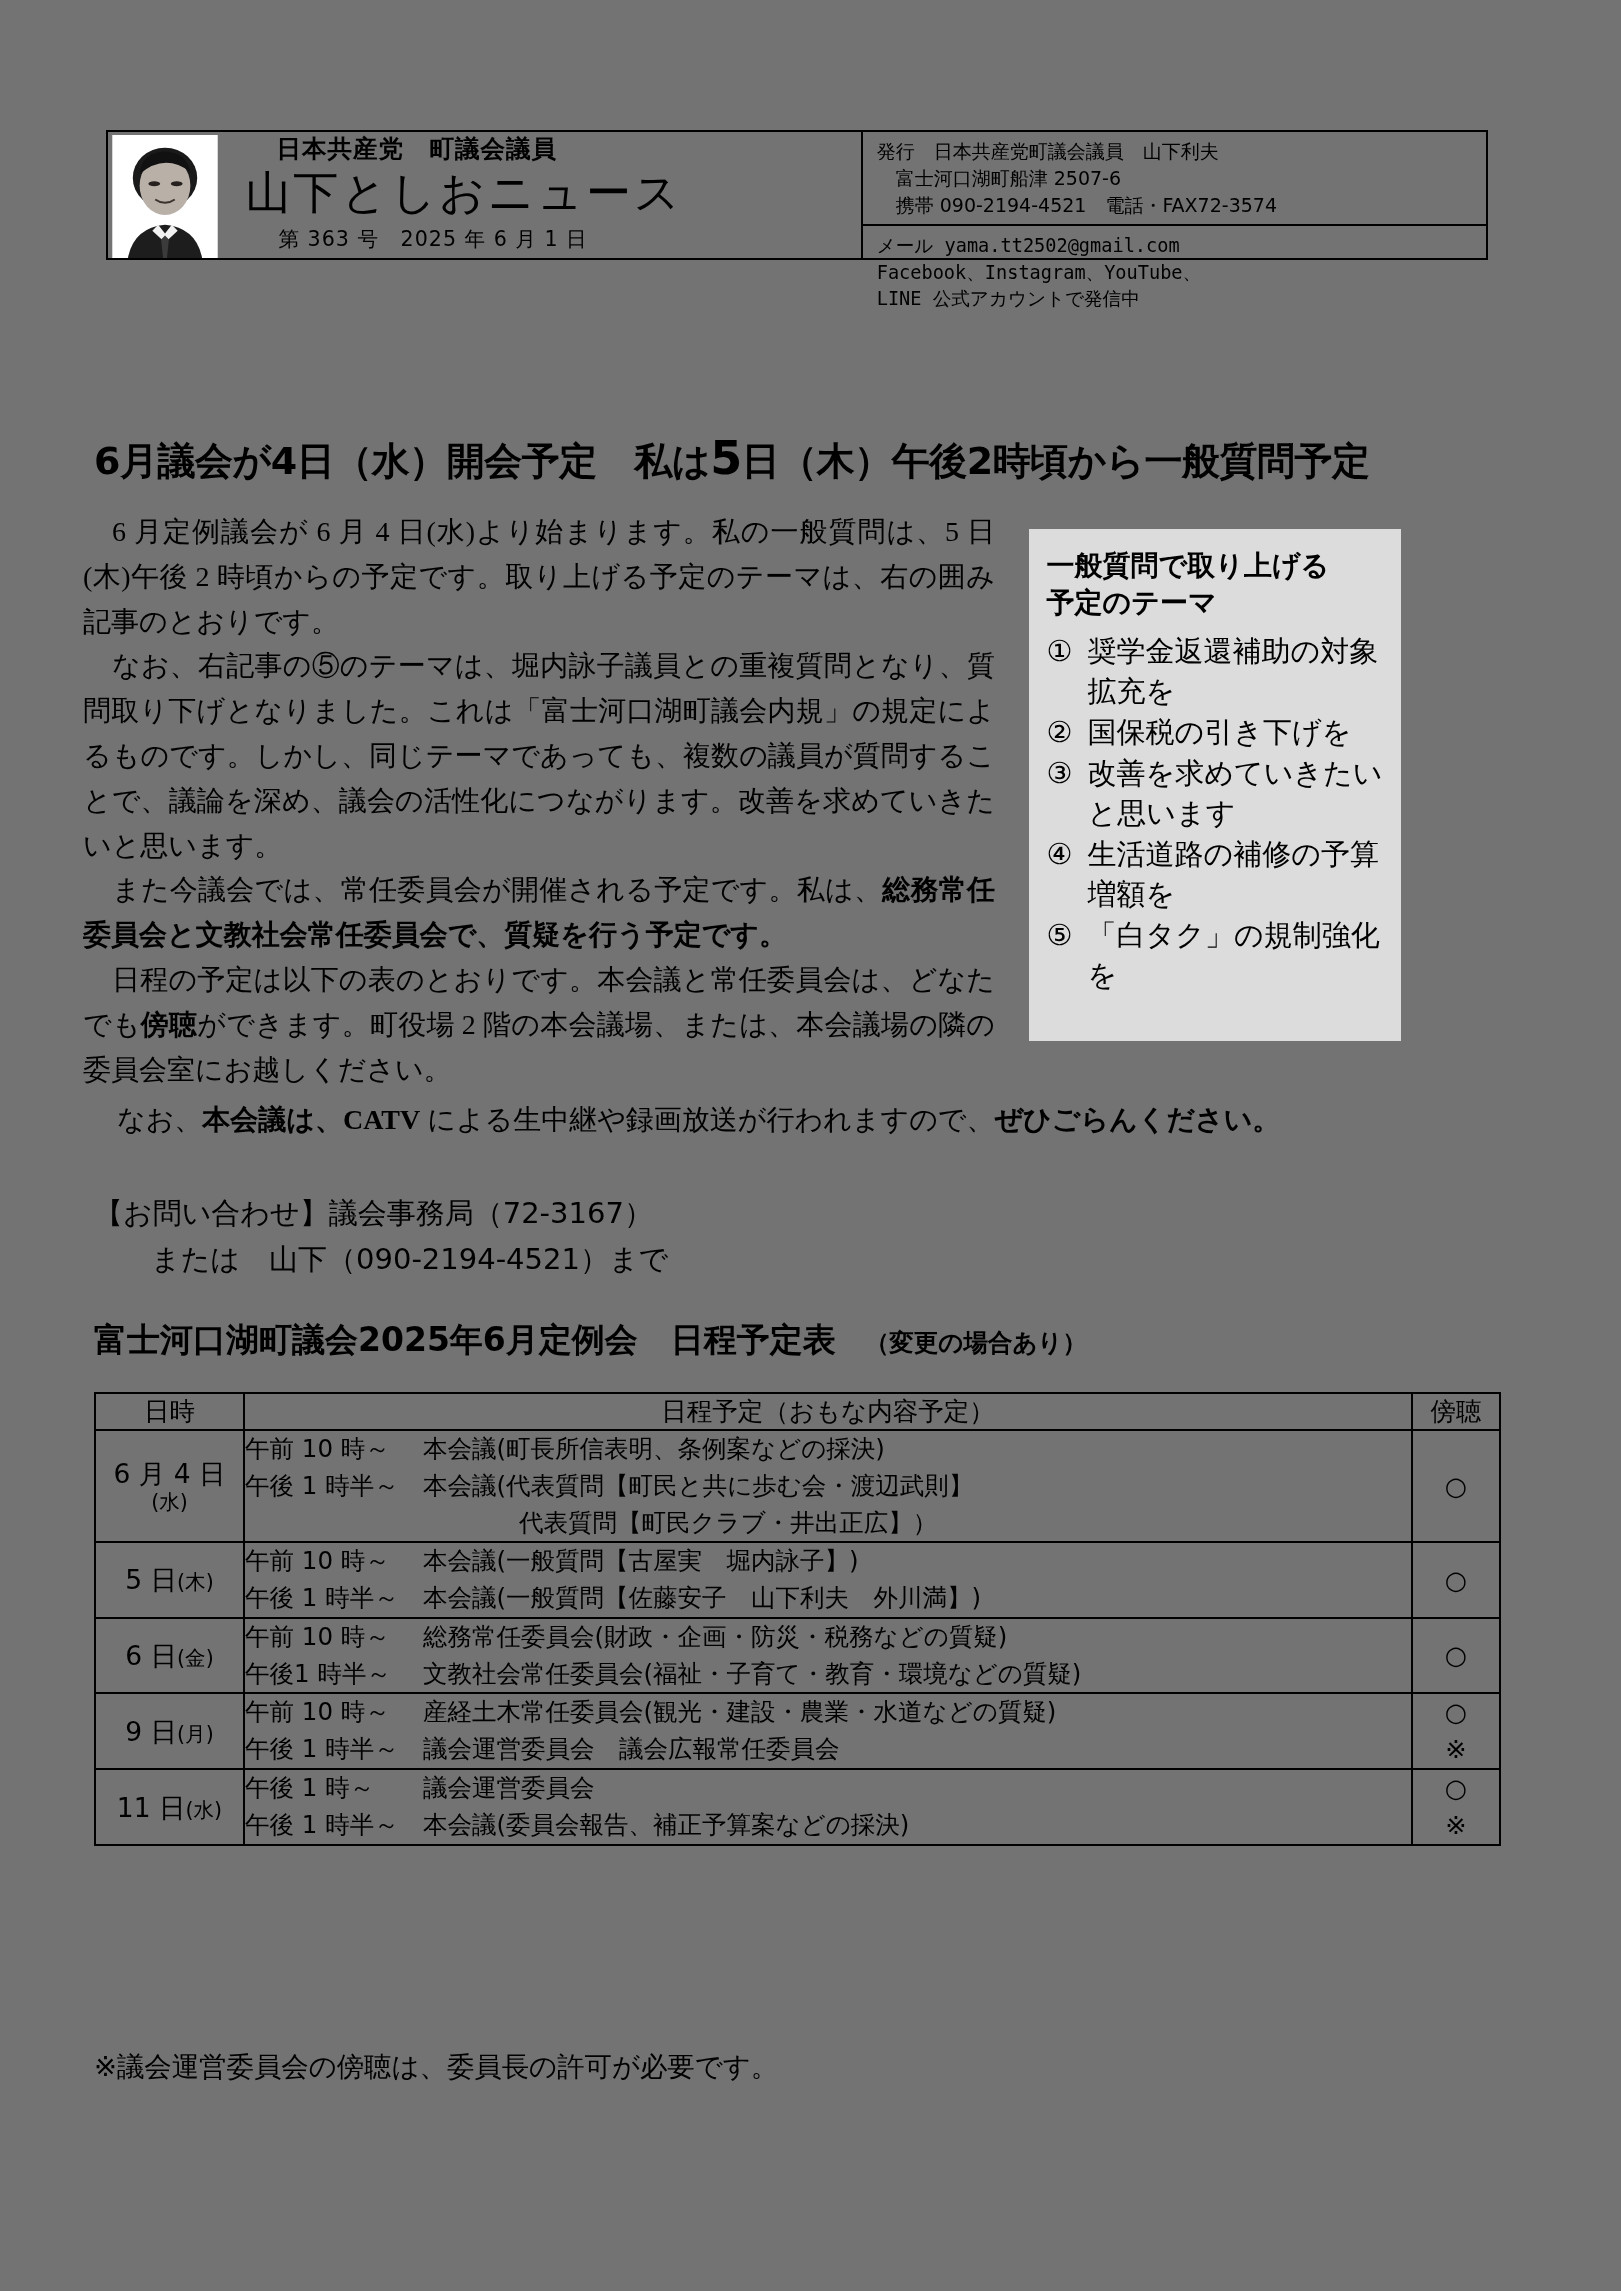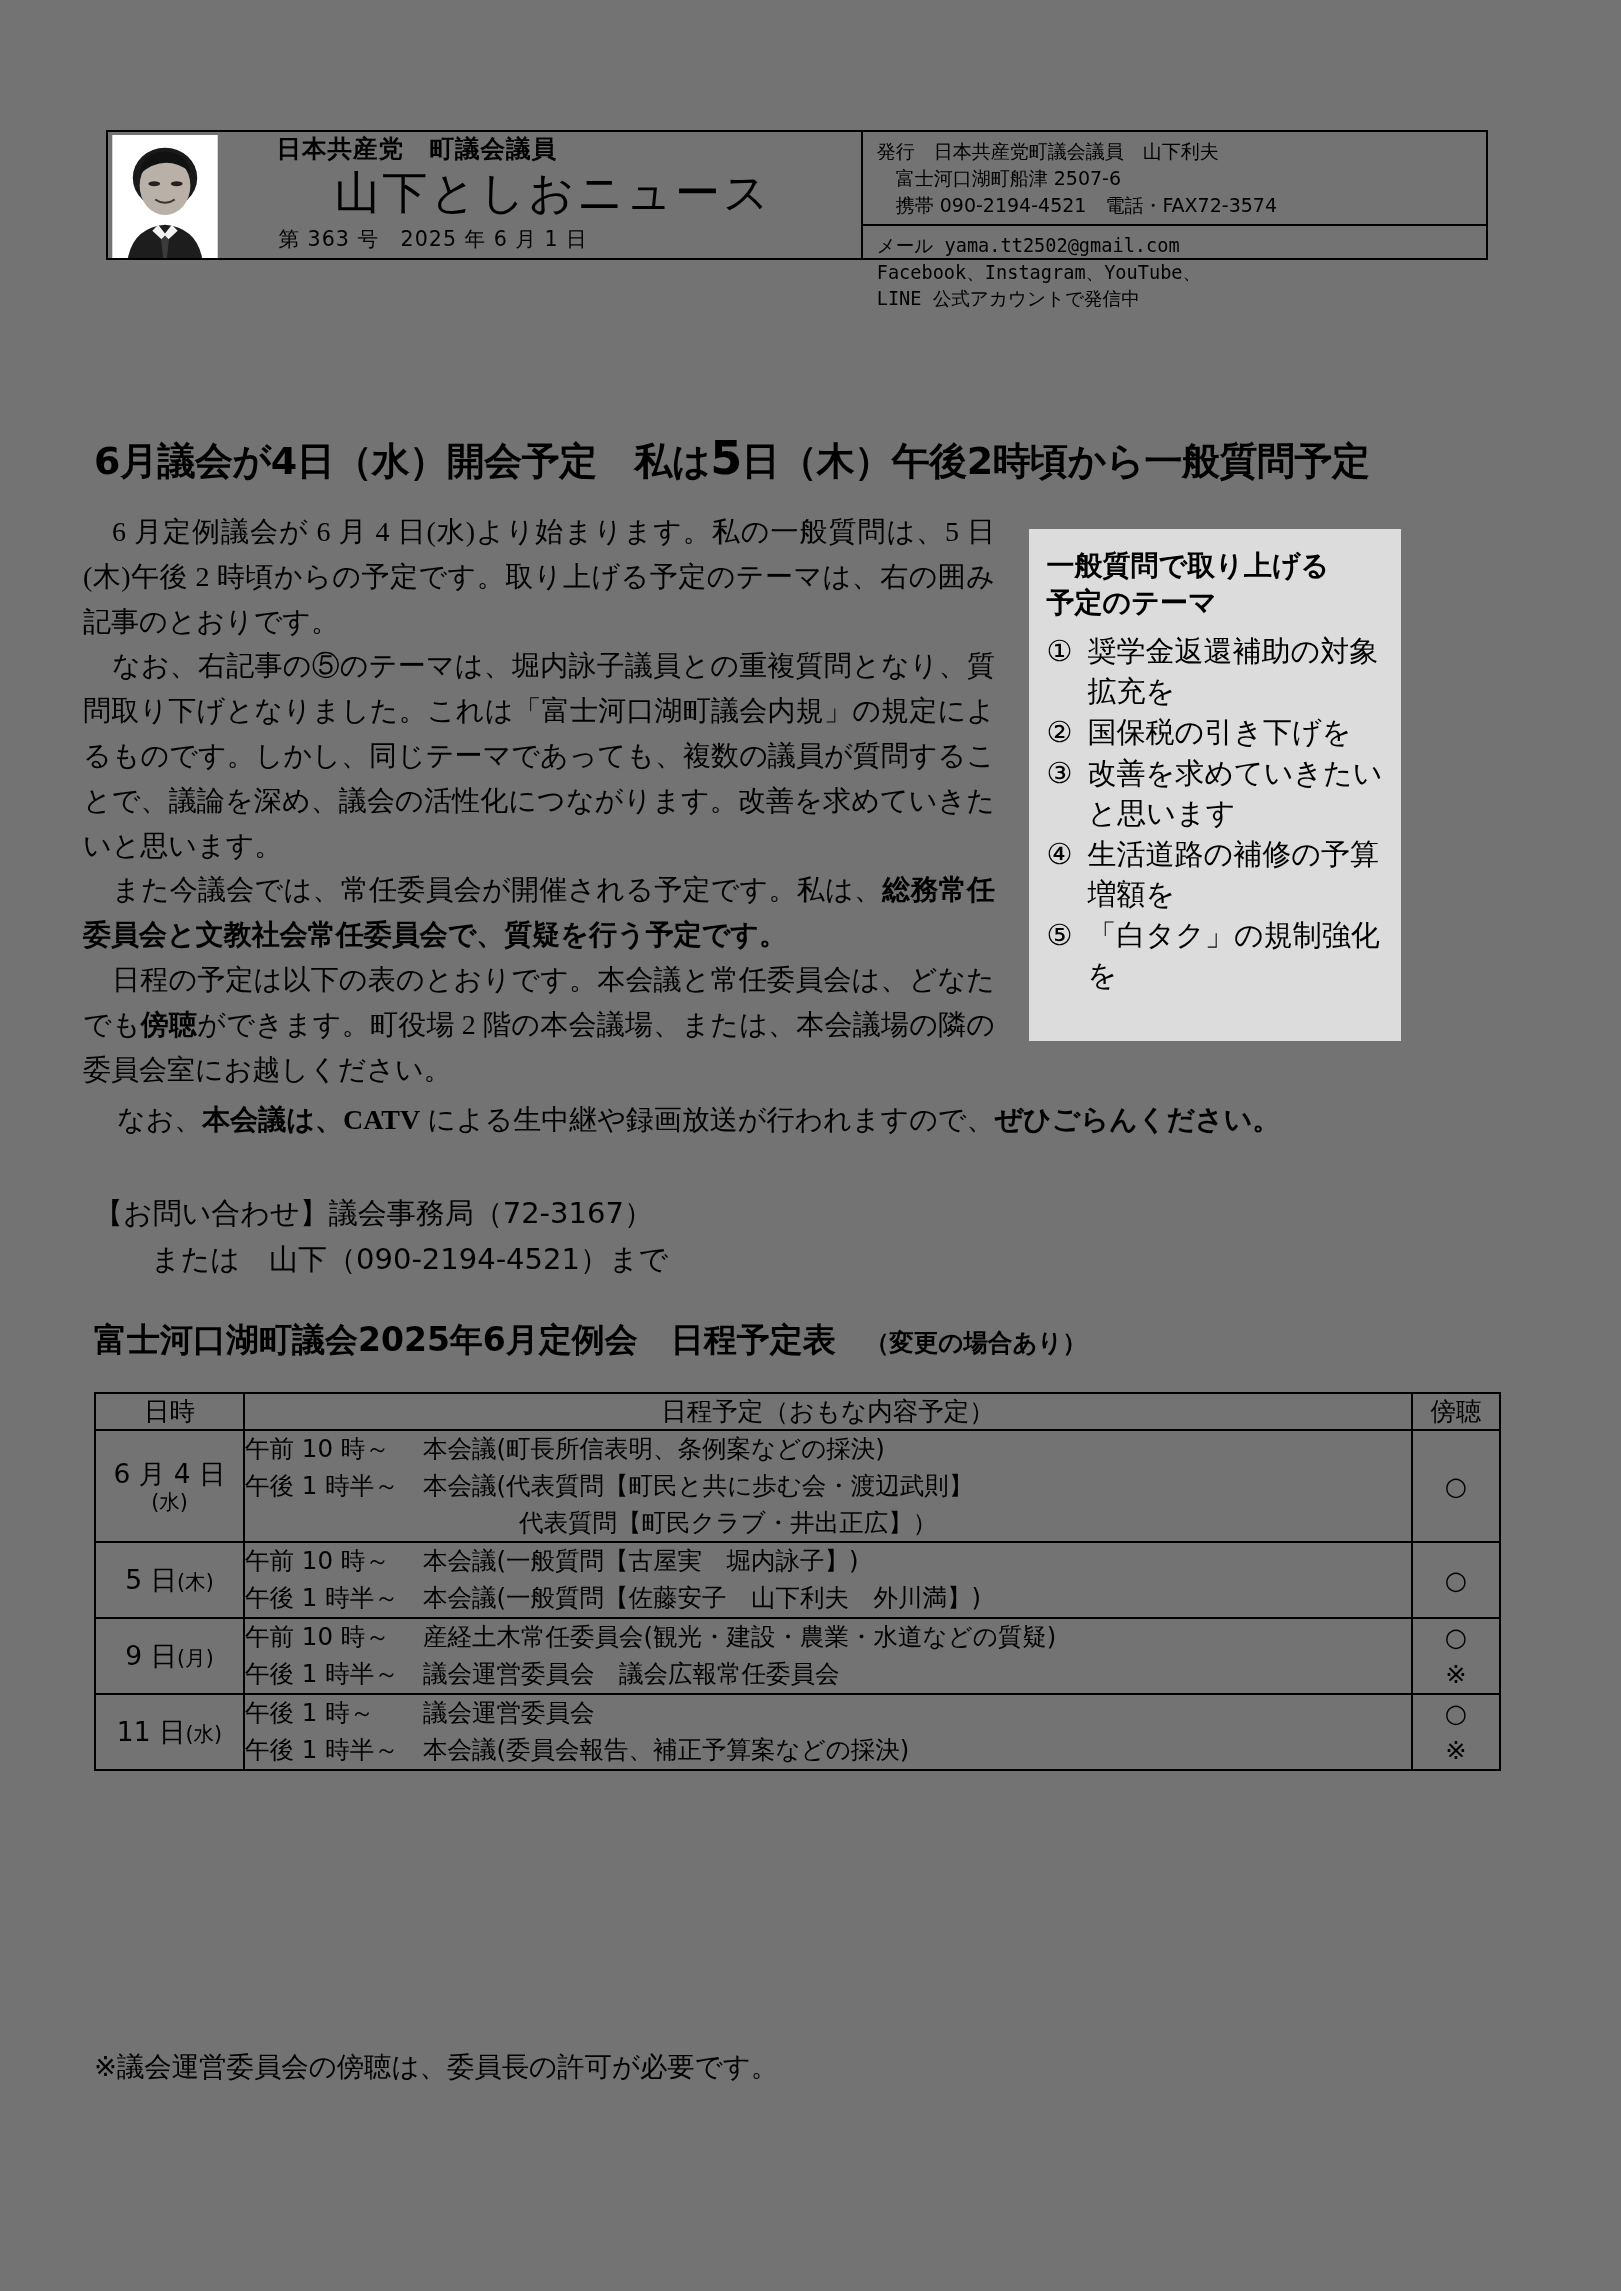--- a/index.html
+++ b/index.html
@@ -68,21 +68,20 @@
     line-height: 1.15;
     margin-left: 33px;
   }
   .mast-name {
     font-family: "DejaVu Sans", "Liberation Sans", sans-serif;
     font-size: 45px;
     letter-spacing: 2.9px;
     line-height: 1.18;
     margin-top: 2px;
     margin-left: 2px;
-    text-align: center;
   }
   .mast-issue {
     font-family: "DejaVu Sans", "Liberation Sans", sans-serif;
     font-size: 20.6px;
     letter-spacing: 1px;
     margin-top: 5.9px;
     margin-left: 35px;
   }
 
   .mast-right {
@@ -395,20 +394,32 @@
         </td>
         <td class="td-sched">
           <span class="ln"><span class="time">午前 10 時～</span><span>本会議(一般質問【古屋実　堀内詠子】)</span></span>
           <span class="ln"><span class="time">午後 1 時半～</span><span>本会議(一般質問【佐藤安子　山下利夫　外川満】)</span></span>
         </td>
         <td class="td-bo">
           <span class="m">○</span>
         </td>
       </tr>
 
+      <tr>
+        <td class="td-date">
+          <span>6 日</span><span class="inlinesub">(金)</span>
+        </td>
+        <td class="td-sched">
+          <span class="ln"><span class="time">午前 10 時～</span><span>総務常任委員会(財政・企画・防災・税務などの質疑)</span></span>
+          <span class="ln"><span class="time">午後1 時半～</span><span>文教社会常任委員会(福祉・子育て・教育・環境などの質疑)</span></span>
+        </td>
+        <td class="td-bo">
+          <span class="m">○</span>
+        </td>
+      </tr>
 
       <tr>
         <td class="td-date">
           <span>9 日</span><span class="inlinesub">(月)</span>
         </td>
         <td class="td-sched">
           <span class="ln"><span class="time">午前 10 時～</span><span>産経土木常任委員会(観光・建設・農業・水道などの質疑)</span></span>
           <span class="ln"><span class="time">午後 1 時半～</span><span>議会運営委員会　議会広報常任委員会</span></span>
         </td>
         <td class="td-bo">

